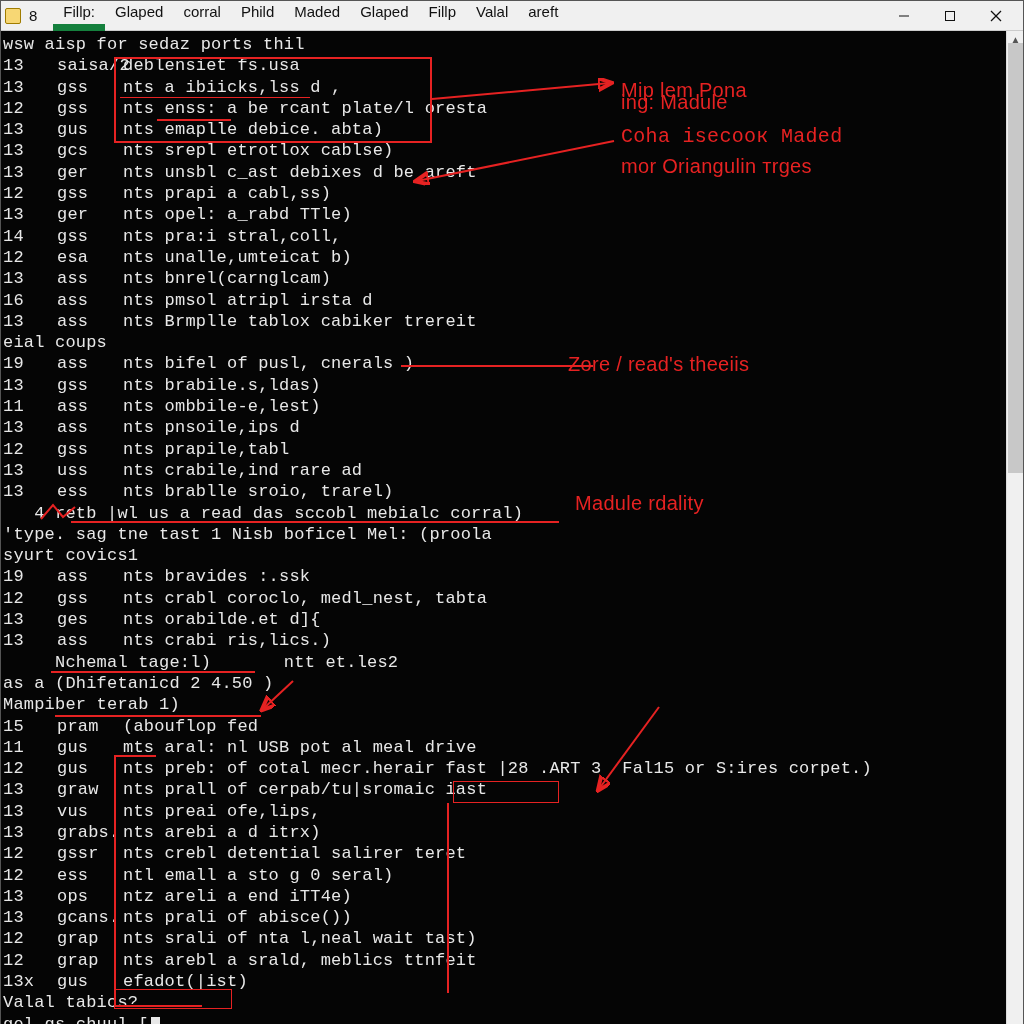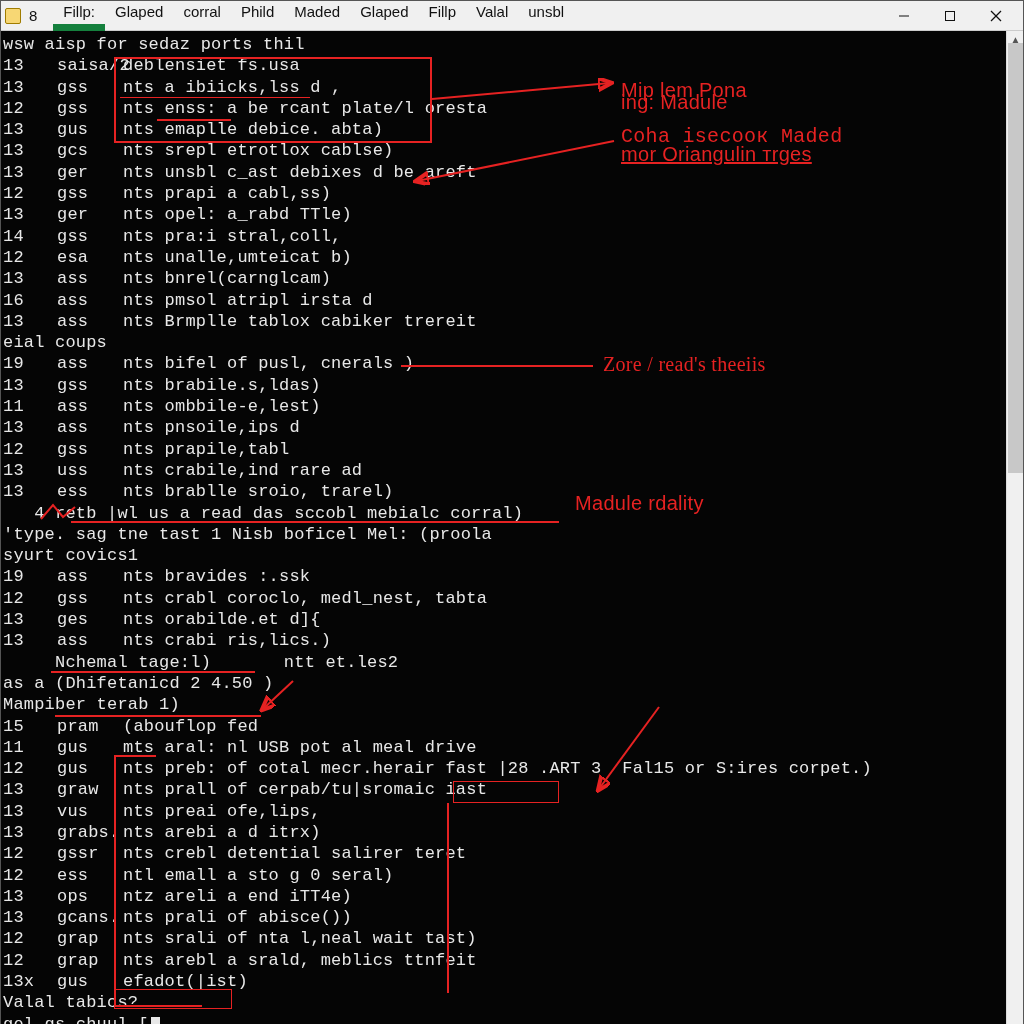--- a/index.html
+++ b/index.html
@@ -44,21 +44,21 @@
     <span class="num">8</span>
     <div class="menubar">
       <span class="item">Fillp:</span>
       <span class="item">Glaped</span>
       <span class="item">corral</span>
       <span class="item">Phild</span>
       <span class="item">Maded</span>
       <span class="item">Glaped</span>
       <span class="item">Fillp</span>
       <span class="item">Valal</span>
-      <span class="item">unsbl</span>
+      <span class="item">areft</span>
     </div>
     <div class="win-controls">
       <div class="ctl">
           <svg viewBox="0 0 12 12">
             <line x1="1" y1="6" x2="11" y2="6" stroke="#111" stroke-width="1"></line>
           </svg>
         </div>
       <div class="ctl">
           <svg viewBox="0 0 12 12">
             <rect x="1.5" y="1.5" width="9" height="9" fill="none" stroke="#111" stroke-width="1"></rect>
@@ -94,28 +94,28 @@
             <marker id="ah2" markerWidth="8" markerHeight="8" refX="6" refY="3" orient="auto">
               <path class="arrowhead" d="M0,0 L7,3 L0,6 Z"></path>
             </marker>
           </defs>
         <line x1="205" y1="0" x2="8" y2="40" marker-end="url(#ah2)"></line>
       </svg>
 
       <div class="note" style="left:620px; top:48px;">Mip lem Pona</div>
       <div class="note" style="left:620px; top:60px;">ing: Madule</div>
       <div class="note" style="left:620px; top:94px;font-family:Liberation Mono, monospace;">Coha isecooк Maded</div>
-      <div class="note" style="left:620px; top:112px;text-decoration:underline;">mor Oriangulin тrges</div>
+      <div class="note" style="left:620px; top:124px;">mor Oriangulin тrges</div>
 
       <div class="redline" style="left:156px; top:88px; width:74px;"></div>
 
       <div class="redline" style="left:119px; top:66px; width:190px; height:1px;"></div>
 
       <div class="redline" style="left:400px; top:334px; width:192px;"></div>
-      <div class="note" style="left:602px; top:322px;font-family:Liberation Serif, serif;">Zore / read's theeiis</div>
+      <div class="note" style="left:567px; top:322px;">Zore / read's theeiis</div>
 
       <svg class="aline" style="left:40px; top:472px; width:50px; height:20px;">
           <path d="M0 16 L12 2 L22 14 L34 4"></path>
         </svg>
 
       <div class="redline" style="left:70px; top:490px; width:488px;"></div>
       <div class="note" style="left:574px; top:461px;">Madule rdality</div>
 
       <div class="redline" style="left:50px; top:640px; width:204px;"></div>
 

